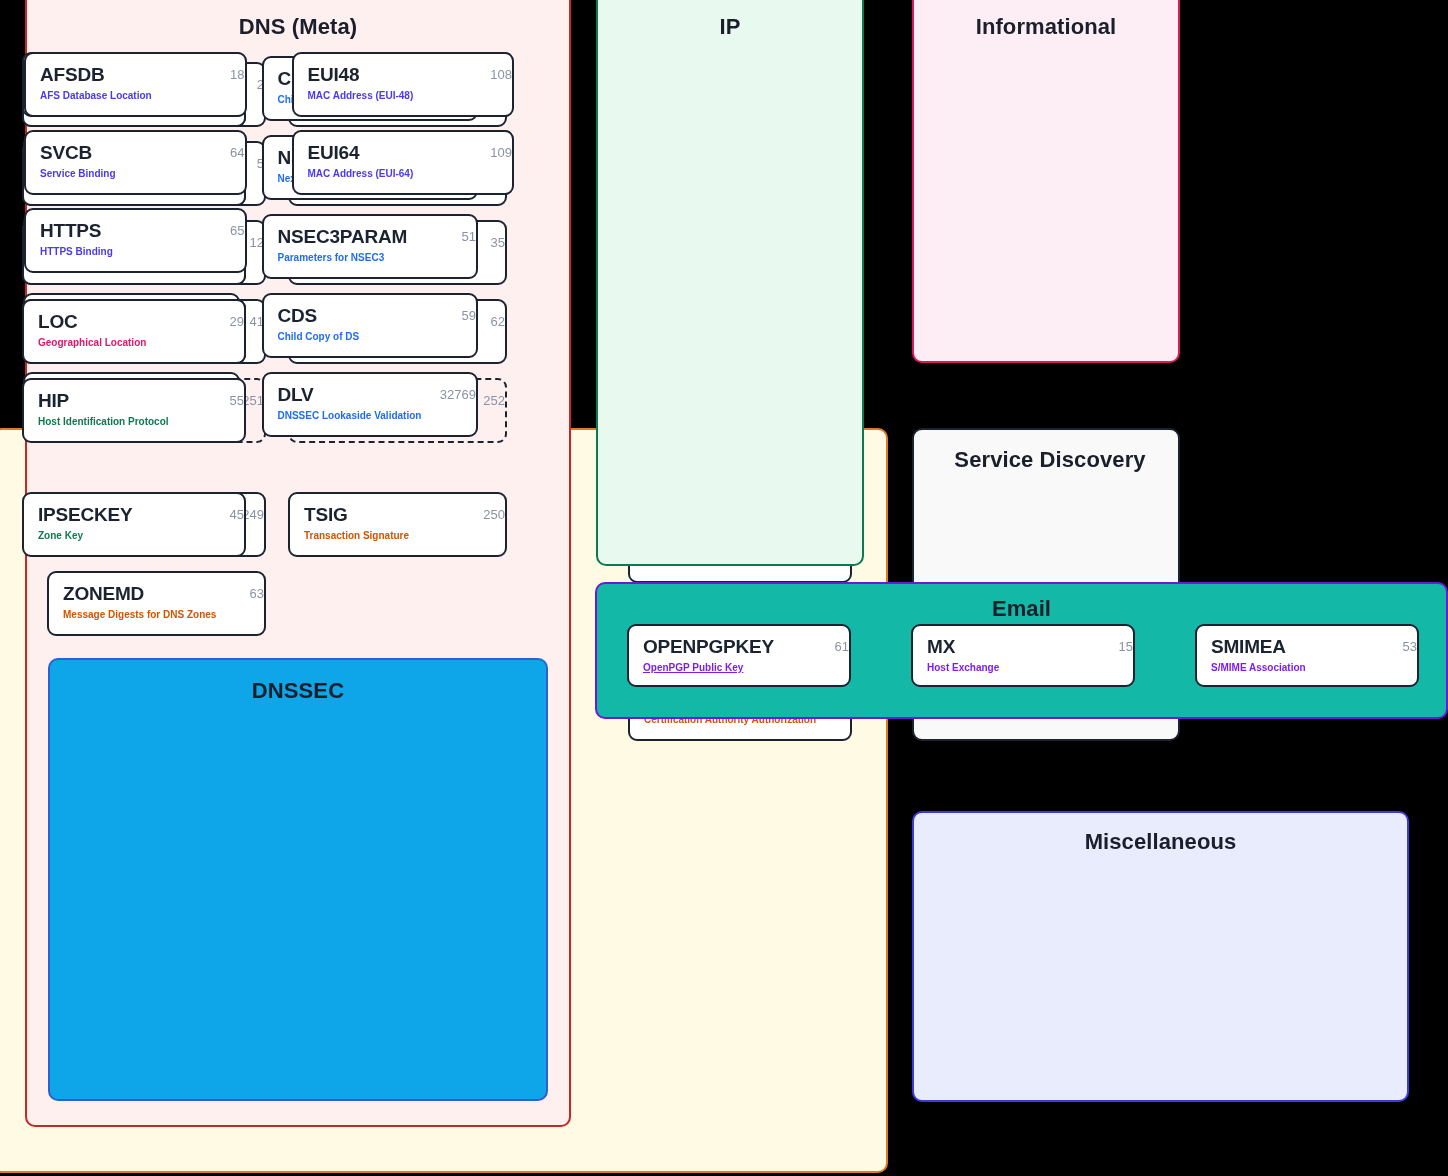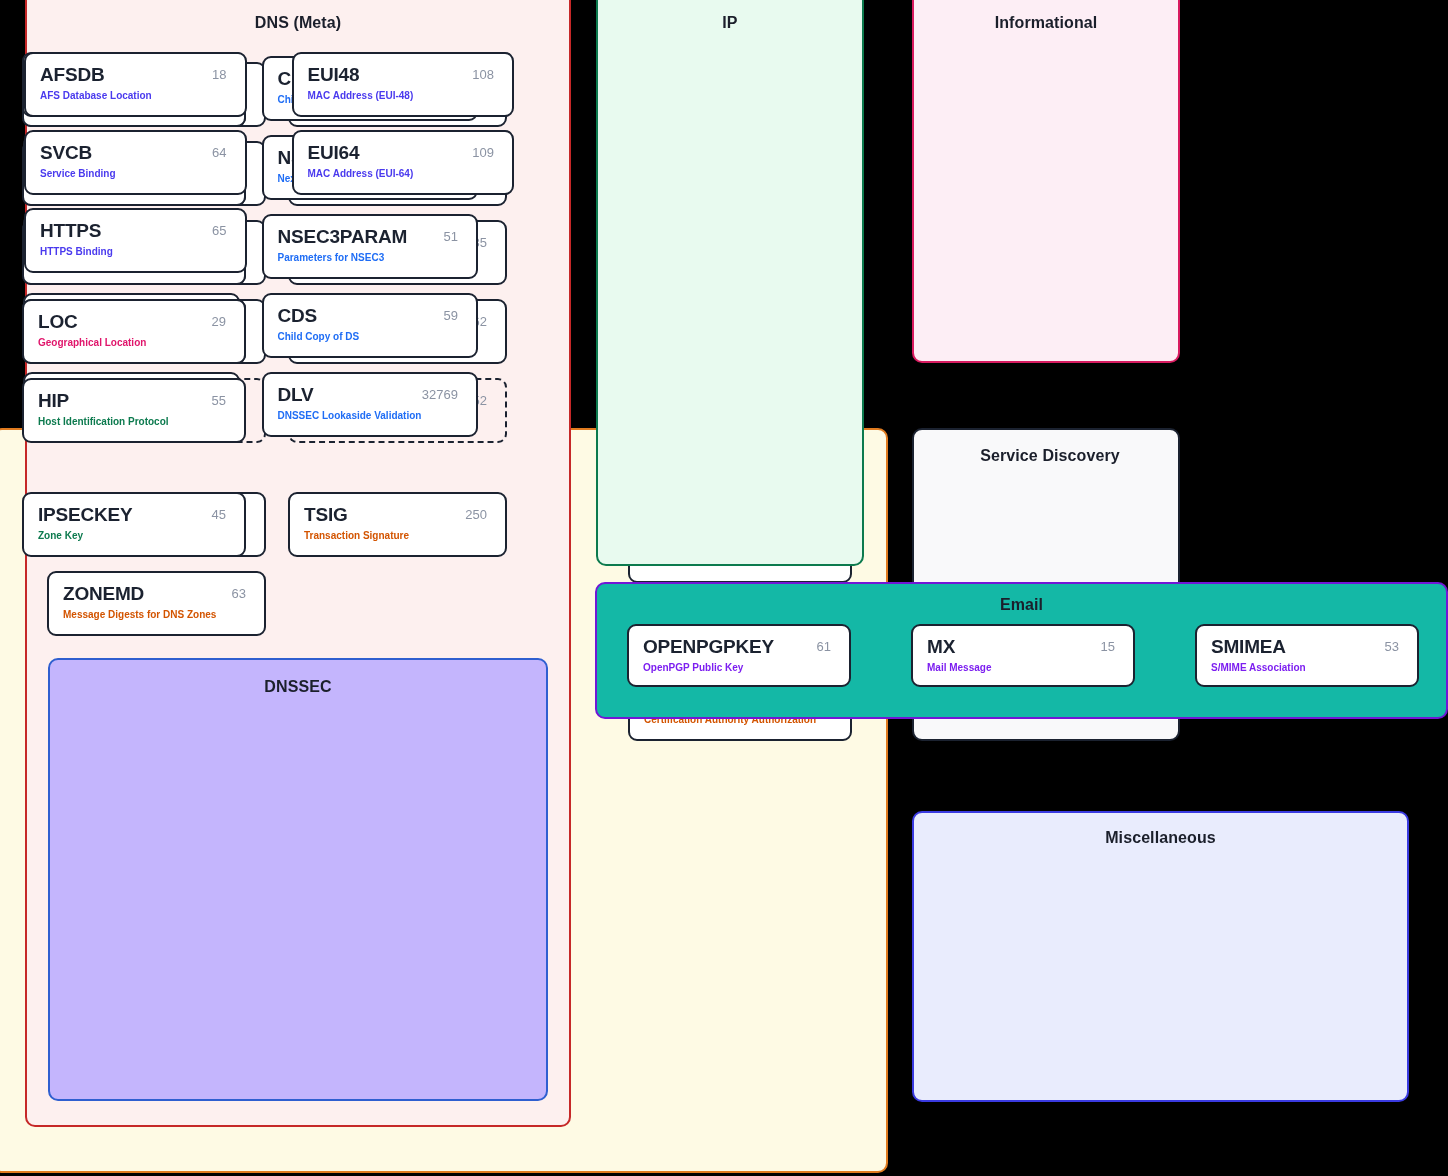--- a/index.html
+++ b/index.html
@@ -12,33 +12,33 @@
   #stage { position: relative; width: 1448px; height: 1176px; }
 
   .panel {
     position: absolute;
     border-radius: 10px;
     border-width: 2px;
     border-style: solid;
   }
   .panel-title {
     text-align: center;
-    font-size: 16px;
+    font-size: 22px;
     font-weight: bold;
     color: #1b1f2b;
     letter-spacing: .1px;
   }
 
   .cards { display: flex; flex-wrap: wrap; }
 
   .card {
     background: #ffffff;
     border: 2px solid #1b2230;
     border-radius: 9px;
-    padding: 11px 18px 12px 14px;
+    padding: 11px 0 12px 14px;
     position: relative;
   }
   .card.dashed { border-style: dashed; background: transparent; }
   .card-top { display: flex; align-items: flex-start; justify-content: space-between; }
   .card-name {
     font-size: 19px;
     font-weight: bold;
     color: #1b2230;
     line-height: 1.1;
     letter-spacing: -.2px;
@@ -273,21 +273,21 @@
       </div>
       <div class="card">
         <div class="card-top">
           <div class="card-name">ZONEMD</div>
           <div class="card-num">63</div>
         </div>
         <div class="card-desc" style="color: rgb(211, 84, 0);">Message Digests for DNS Zones</div>
       </div>
     </div>
 
-  <section class="panel" id="panel-dnssec" style="background: #c4b5fd; border-color: rgb(47, 95, 208);">
+  <section class="panel" id="panel-dnssec" style="background: #0ea5e9; border-color: rgb(47, 95, 208);">
     <div class="panel-title">DNSSEC</div>
   </section>
   <div class="cards g2" id="dnssec-grid">
       <div class="card">
         <div class="card-top">
           <div class="card-name">DNSKEY</div>
           <div class="card-num">48</div>
         </div>
         <div class="card-desc" style="color: rgb(31, 109, 245);">DNSSEC Key</div>
       </div>
@@ -455,30 +455,30 @@
 
   <section class="panel" id="panel-email" style="background: #14b8a6; border-color: rgb(113, 23, 214);">
     <div class="panel-title">Email</div>
     <div id="email-row">
         <div class="slot">
           <div class="card">
             <div class="card-top">
               <div class="card-name">OPENPGPKEY</div>
               <div class="card-num">61</div>
             </div>
-            <div class="card-desc" style="color: rgb(124, 30, 240);">OpenPGP Public Key</div>
+            <div class="card-desc" style="color: rgb(124, 30, 240); text-decoration: underline;">OpenPGP Public Key</div>
           </div>
         </div>
         <div class="slot">
           <div class="card">
             <div class="card-top">
               <div class="card-name">MX</div>
               <div class="card-num">15</div>
             </div>
-            <div class="card-desc" style="color: rgb(124, 30, 240);">Mail Message</div>
+            <div class="card-desc" style="color: rgb(124, 30, 240);">Host Exchange</div>
           </div>
         </div>
         <div class="slot">
           <div class="card">
             <div class="card-top">
               <div class="card-name">SMIMEA</div>
               <div class="card-num">53</div>
             </div>
             <div class="card-desc" style="color: rgb(124, 30, 240);">S/MIME Association</div>
           </div>

